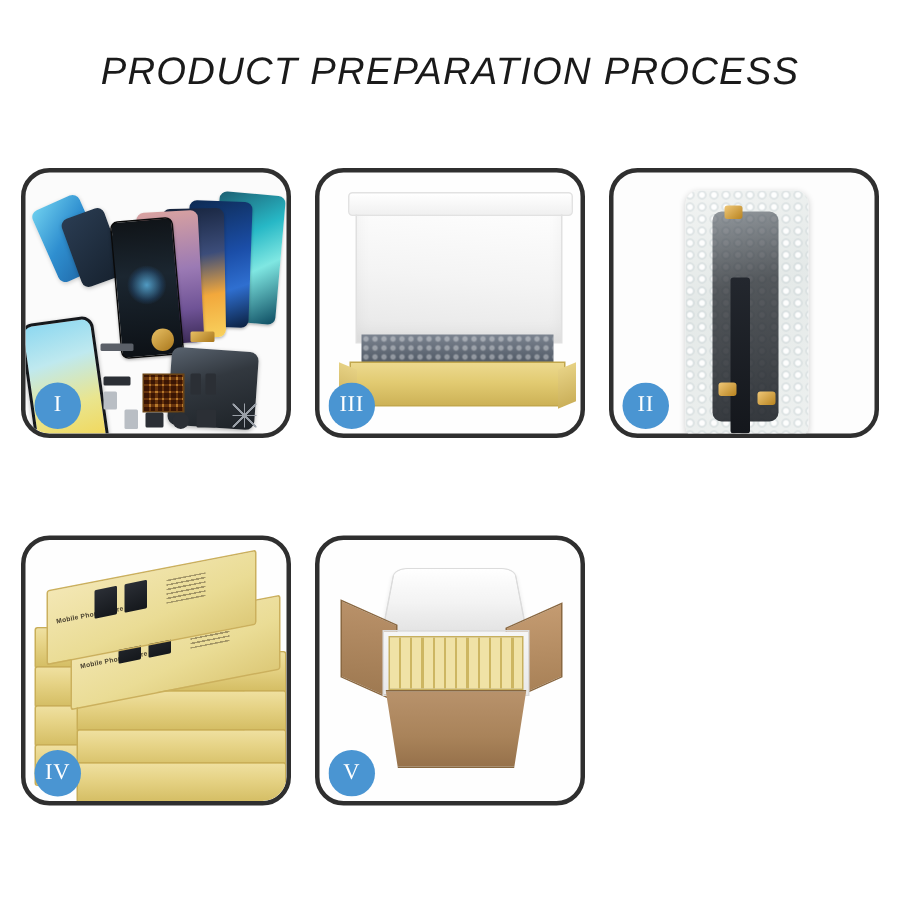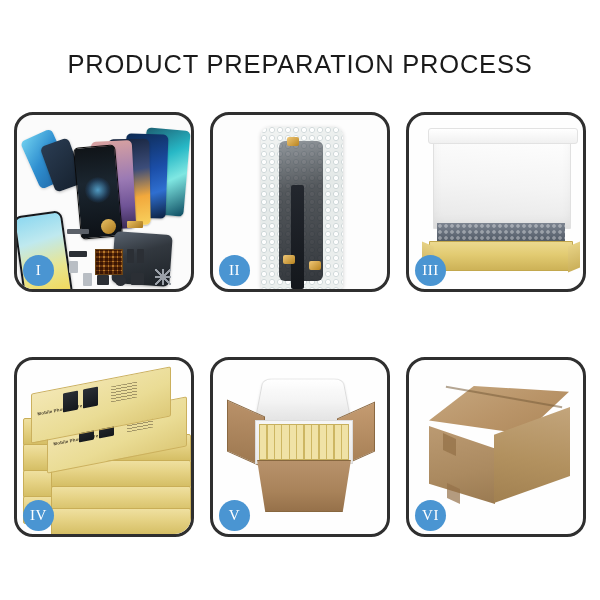--- a/index.html
+++ b/index.html
@@ -16,28 +16,29 @@
   }
 
   
   .header {
     position: absolute;
     top: 0; left: 0;
     width: 600px;
     text-align: center;
   }
   .title {
-    margin: 16px;
+    margin: 0;
     padding-top: 34px;
     font-size: 25.5px;
     letter-spacing: 0.8px;
     font-weight: 400;
     color: #1a1a1a;
     font-family: "Liberation Sans", sans-serif;
     white-space: nowrap;
+    font-style: italic;
   }
   .subtitle {
     margin: 0;
     padding-top: 11px;
     font-size: 11.6px;
     color: #222;
     letter-spacing: 0.15px;
     font-weight: 400;
     white-space: nowrap;
   }
@@ -464,42 +465,42 @@
         <div class="pt light" style="left:18px; top:58px; width:9px;  height:13px;"></div>
         <div class="pt dark" style="left:32px; top:60px; width:12px; height:10px;"></div>
         <div class="pt dark round" style="left:50px; top:60px; width:11px; height:11px;"></div>
         <div class="pt dark" style="left:66px; top:58px; width:13px; height:12px;"></div>
         <div class="spark"></div>
       </div>
     </div>
     <div class="badge">I</div>
   </div>
 
+  <div class="panel p3">
+    <div class="panel-inner">
+      <div class="box3-lid"></div>
+      <div class="box3-foam"></div>
+      <div class="box3-base"></div>
+    </div>
+    <div class="badge">III</div>
+  </div>
+
   <div class="panel p2">
     <div class="panel-inner">
       <div class="bubble-pack">
         <div class="part-in-bag"></div>
         <div class="flex-strip"></div>
         <div class="gold-tab" style="left:26px; top:10px;"></div>
         <div class="gold-tab" style="left:22px; top:128px;"></div>
         <div class="gold-tab" style="left:48px; top:134px;"></div>
       </div>
     </div>
     <div class="badge">II</div>
   </div>
 
-  <div class="panel p3">
-    <div class="panel-inner">
-      <div class="box3-lid"></div>
-      <div class="box3-foam"></div>
-      <div class="box3-base"></div>
-    </div>
-    <div class="badge">III</div>
-  </div>
-
   <div class="panel p4">
     <div class="panel-inner">
       <div class="stack">
 
         <div class="sbox" style="left:0px;   top:44px;"></div>
         <div class="sbox" style="left:0px;   top:70px;"></div>
         <div class="sbox" style="left:0px;   top:96px;"></div>
         <div class="sbox" style="left:0px;   top:122px;"></div>
 
         <div class="sbox" style="left:28px;  top:60px;"></div>
@@ -528,25 +529,14 @@
       <div class="v-lid"></div>
       <div class="v-flapL"></div>
       <div class="v-flapR"></div>
       <div class="v-inner"></div>
       <div class="v-contents2"></div>
       <div class="v-body"></div>
     </div>
     <div class="badge">V</div>
   </div>
 
-  <div class="panel p6">
-    <div class="panel-inner">
-      <div class="c-top"></div>
-      <div class="c-left"></div>
-      <div class="c-right"></div>
-      <div class="c-seam"></div>
-      <div class="c-tapeA"></div>
-      <div class="c-tapeB"></div>
-    </div>
-    <div class="badge">VI</div>
-  </div>
 
 </div>
 
 </body></html>

